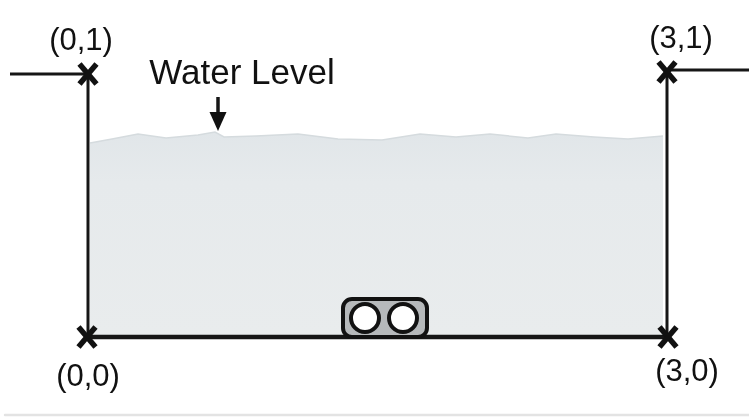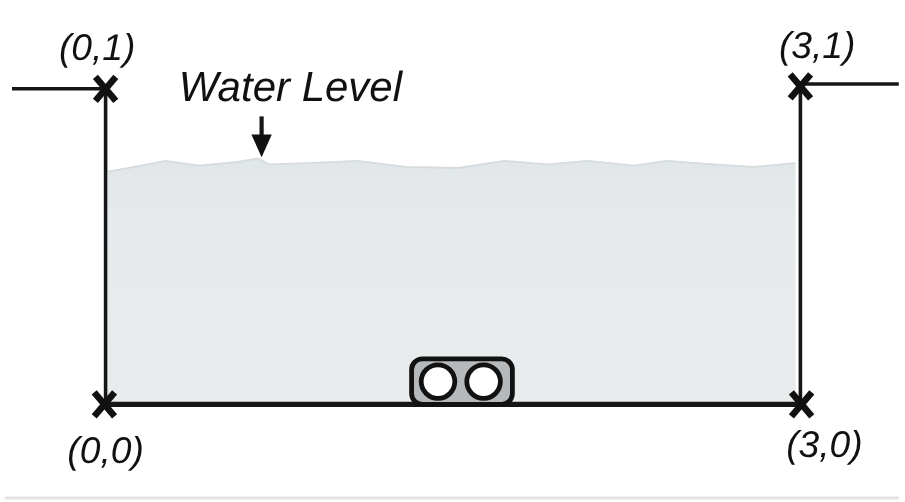--- a/index.html
+++ b/index.html
@@ -7,21 +7,20 @@
     padding: 0;
     background: #ffffff;
     font-family: "Liberation Sans", sans-serif;
   }
   .page {
     position: relative;
     width: 749px;
     height: 418px;
     background: #ffffff;
     overflow: hidden;
-    font-style: italic;
   }
   svg { display: block; }
   .ink-line { stroke: #161616; fill: none; }
   .x-mark line { stroke: #111111; stroke-width: 5.5; stroke-linecap: butt; }
   .coord-label {
     font-family: "Liberation Sans", sans-serif;
     font-size: 31px;
     fill: #111111;
   }
   .wl-label {

